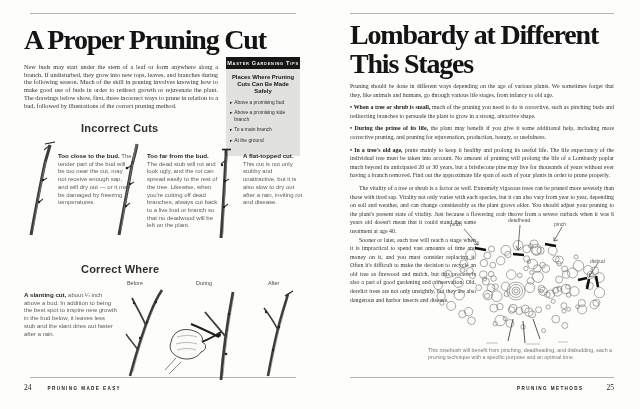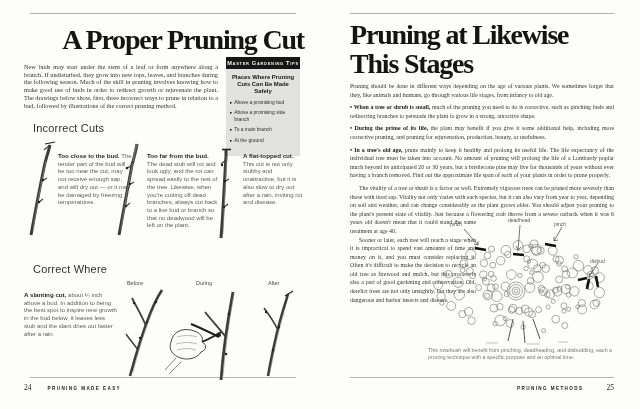--- a/index.html
+++ b/index.html
@@ -8,39 +8,39 @@
   .spread { position:relative; width:640px; height:409px; }
   .rule { position:absolute; height:1px; background:#b3b3b0; }
   .rule.tl { left:30px;  top:13px;  width:266px; }
   .rule.tr { left:350px; top:13px;  width:264px; }
   .rule.bl { left:30px;  top:377px; width:266px; }
   .rule.br { left:350px; top:377px; width:264px; }
 
   
   .lp-title { position:absolute; left:24px; top:24px; width:280px;
               font-family:"Liberation Serif", serif; font-weight:bold;
-              font-size:28px; letter-spacing:-1.2px; color:#141414;text-align:right; }
+              font-size:28px; letter-spacing:-1.2px; color:#141414; }
   .lp-intro { position:absolute; left:24px; top:63px; width:194px;
               font-family:"Liberation Serif", serif; font-size:6.3px;
               line-height:7.7px; text-align:justify; color:#333; }
 
   .tips { position:absolute; left:226px; top:57px; width:74px; }
   .tips-header { background:#161616; color:#f5f5f2; text-align:center;
                  font-weight:bold; font-size:5.6px; letter-spacing:0.7px;
                  font-variant:small-caps; padding:3px 0 2.5px; }
   .tips-body { background:#e1e1de; padding:5px 4px 7px; }
   .tips-subtitle { text-align:center; font-weight:bold; font-size:5.9px;
                    line-height:7.4px; color:#161616; margin-bottom:4px; }
   .tips-body ul { list-style:none; }
   .tips-body li { font-size:4.9px; line-height:6.2px; margin-bottom:4.5px;
                   color:#2c2c2c; display:flex; gap:2px; }
   .tri { font-size:4.5px; color:#111; }
 
-  .sec-heading { position:absolute; font-size:11px; font-weight:400;
-                 letter-spacing:0.2px; color:#2f2f2f; }
+  .sec-heading { position:absolute; font-size:11px; font-weight:700;
+                 letter-spacing:0.2px; color:#2f2f2f;margin-left:48px; }
   .sec-heading.inc { left:33px; top:122px; }
   .sec-heading.cor { left:33px; top:263px; }
 
   .twig { position:absolute; }
   .cap { position:absolute; font-size:6px; line-height:7.7px; color:#5c5c5c; }
   .cap .lead { font-weight:bold; color:#262626; font-size:6.2px; }
   .cap1 { left:58px;  top:152px; width:74px; }
   .cap2 { left:147px; top:152px; width:72px; }
   .cap3 { left:243px; top:152px; width:62px; }
   .capC { left:24px;  top:291px; width:94px; }
@@ -224,21 +224,21 @@
         <circle cx="21" cy="62" r="1.2" fill="#222"></circle>
       <circle cx="14" cy="24" r="1.2" fill="#222"></circle>
     </svg>
   </div>
 
   <div class="footer fl">
     <span class="pn">24</span><span>Pruning Made Easy</span>
   </div>
 
   <h1 class="rp-title">
-    <div>Pruning at Likewise</div>
+    <div>Lombardy at Different</div>
     <div>This Stages</div>
   </h1>
 
   <div class="rp-body">
     <p>Pruning should be done in different ways depending on the age of various plants. We sometimes forget that they, like animals and humans, go through various life stages, from infancy to old age.</p>
 
     <p class="bullet">
       <span class="lead">•</span>
       <span class="lead">When a tree or shrub is small,</span>
       <span>much of the pruning you need to do is corrective, such as pinching buds and redirecting branches to persuade the plant to grow in a strong, attractive shape.</span>

